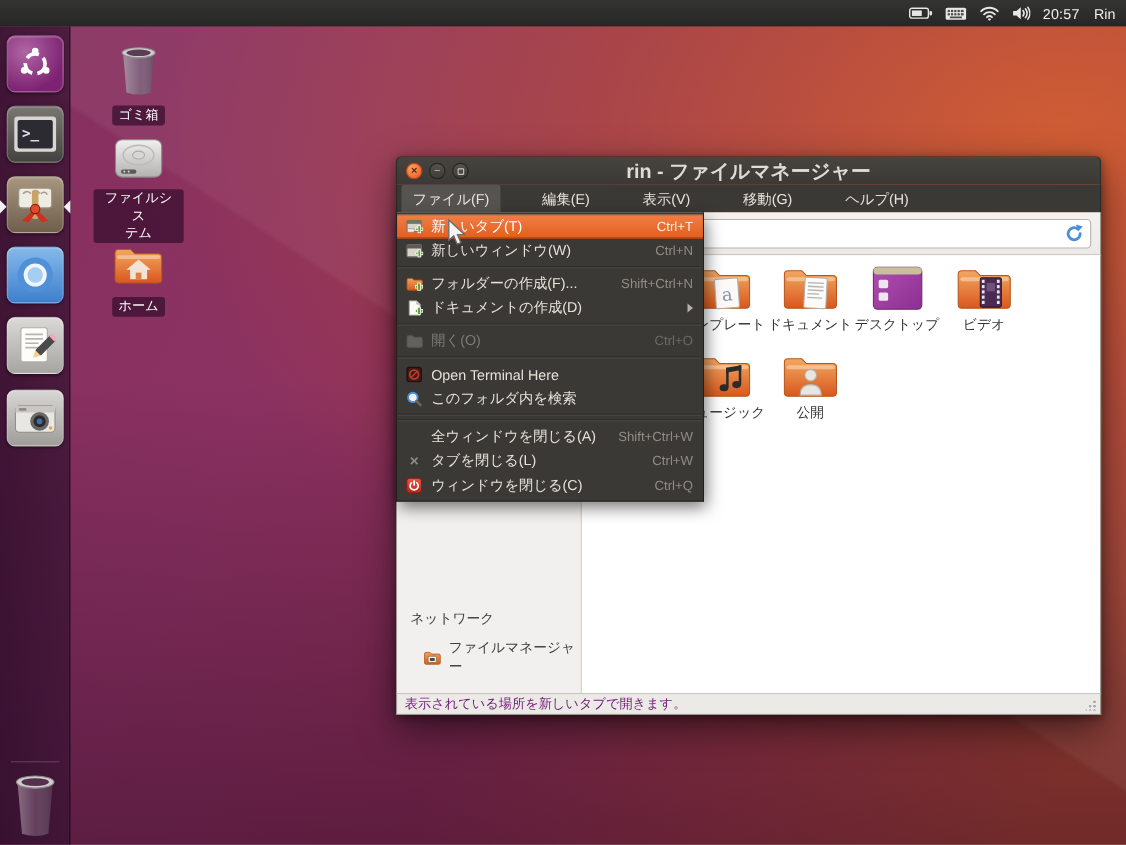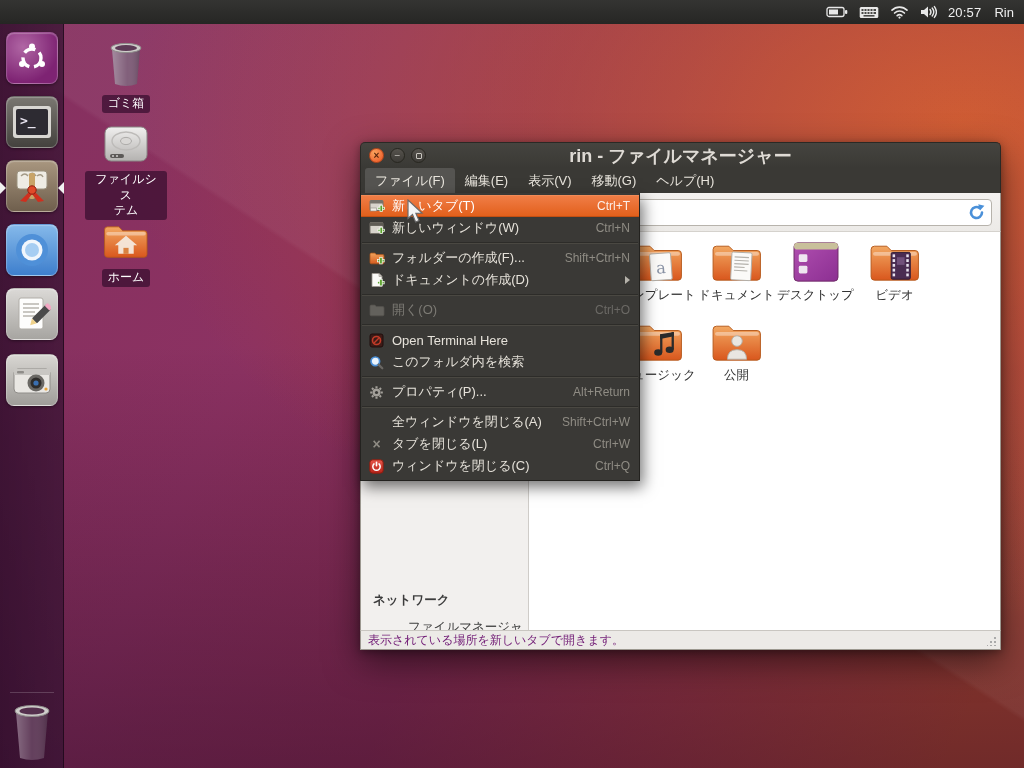--- a/index.html
+++ b/index.html
@@ -83,40 +83,40 @@
             font-size:10px; line-height:1; }
   .btn-close { background:radial-gradient(circle at 35% 30%, #faa45e, #ee6530 75%); border:1px solid #b9481c; color:#59250c; font-weight:bold; }
   .btn-min, .btn-max { background:linear-gradient(#56534d,#3d3b37); border:1px solid #27261f; color:#c9c6bf; }
   .btn-max span { width:6px; height:6px; border:1px solid #c9c6bf; display:block; border-radius:1px; }
   .win-title {
     position:absolute; left:0; right:0; text-align:center;
     color:#dfdbd5; font-size:18px; font-weight:bold;
   }
   .menubar {
     height:25px; background:#3a3935; border-left:1px solid #2a2925; border-right:1px solid #2a2925;
-    display:flex; align-items:stretch; padding-left:4px; color:#e8e4dc; font-size:13px;
+    display:flex; align-items:stretch; padding-left:4px; color:#e8e4dc; font-size:13px;gap:28px;
   }
   .mb-item { display:flex; align-items:center; padding:0 10px; border-radius:3px 3px 0 0; }
   .mb-item.active { background:rgba(255,255,255,.14); }
   .toolbar {
     height:39px; background:linear-gradient(#f4f2f0,#eceae7);
     border-left:1px solid #9c9890; border-right:1px solid #9c9890; border-bottom:1px solid #d5d2cd;
     position:relative;
   }
   .locbar {
     position:absolute; left:86px; right:8px; top:6px; height:27px;
     background:#fff; border:1px solid #b7b3ac; border-radius:4px;
     display:flex; align-items:center; justify-content:flex-end; padding-right:5px;
   }
   .content { display:flex; height:398px; border-left:1px solid #9c9890; border-right:1px solid #9c9890; background:#fff; position:relative; }
   .sidebar {
     width:168px; background:#f2f0ee; border-right:1px solid #cfccc8; position:relative; height:100%;
   }
   .net-block { position:absolute; left:0; top:322px; width:100%; font-size:12.5px; color:#3c3c3c; }
-  .net-header { font-weight:bold; padding-left:12px;margin-top:38px; }
+  .net-header { font-weight:normal; padding-left:12px; }
   .net-item { display:flex; align-items:center; gap:7px; padding-left:24px; margin-top:10px; }
   .main { flex:1; position:relative; background:#fff; }
   .filegrid {
     position:absolute; left:89px; top:4px; width:318px;
     display:flex; flex-wrap:wrap;
   }
   .fcell { width:79px; height:80px; display:flex; flex-direction:column; align-items:center; justify-content:flex-start; padding-top:4px; }
   .fcell svg { display:block; }
   .flabel { font-size:12.5px; color:#333; margin-top:3px; white-space:nowrap; }
   .statusbar {
@@ -623,33 +623,20 @@
       <svg width="15" height="15" viewBox="0 0 15 15">
           <circle cx="6.3" cy="6.3" r="4.3" fill="#eaf3fc" stroke="#4a90d9" stroke-width="1.7"></circle>
           <path d="M9.6 9.6 L13.3 13.3" stroke="#6b6864" stroke-width="2.2" stroke-linecap="round"></path>
         </svg>
     </span>
     <span class="lab">このフォルダ内を検索</span>
   </div>
 
   <div class="msep"></div>
 
-  <div class="mi">
-    <span class="ic">
-      <svg width="15" height="15" viewBox="0 0 15 15">
-          <g stroke="#a3a09a" stroke-width="2.1">
-            <path d="M7.5 1.2 v2 M7.5 11.8 v2 M1.2 7.5 h2 M11.8 7.5 h2 M3 3 l1.4 1.4 M10.6 10.6 L12 12 M12 3 l-1.4 1.4 M4.4 10.6 L3 12"></path>
-          </g>
-          <circle cx="7.5" cy="7.5" r="4" fill="#a3a09a"></circle>
-          <circle cx="7.5" cy="7.5" r="1.6" fill="#3a3936"></circle>
-        </svg>
-    </span>
-    <span class="lab">プロパティ(P)...</span>
-    <span class="sc">Alt+Return</span>
-  </div>
 
   <div class="msep"></div>
 
   <div class="mi">
     <span class="ic"></span>
     <span class="lab">全ウィンドウを閉じる(A)</span>
     <span class="sc">Shift+Ctrl+W</span>
   </div>
 
   <div class="mi">

